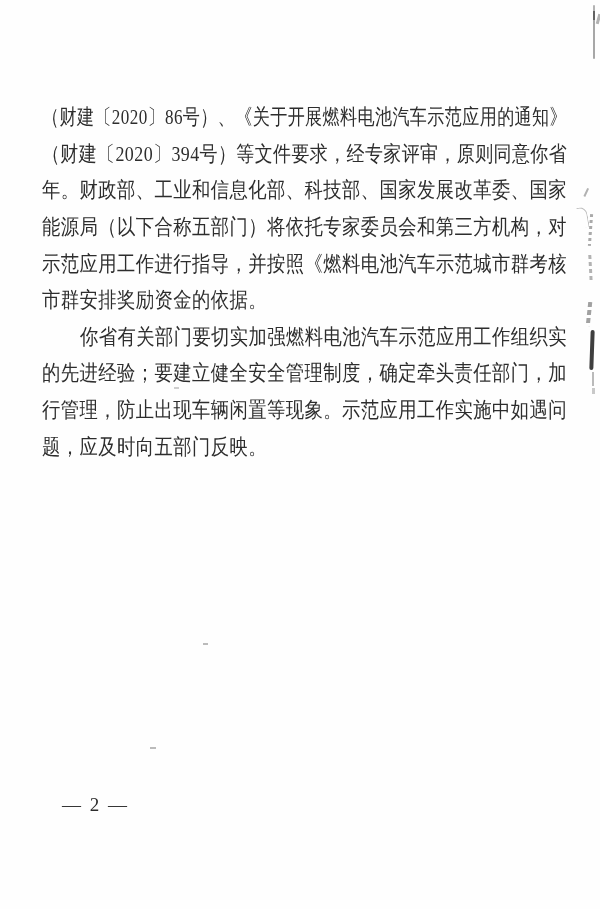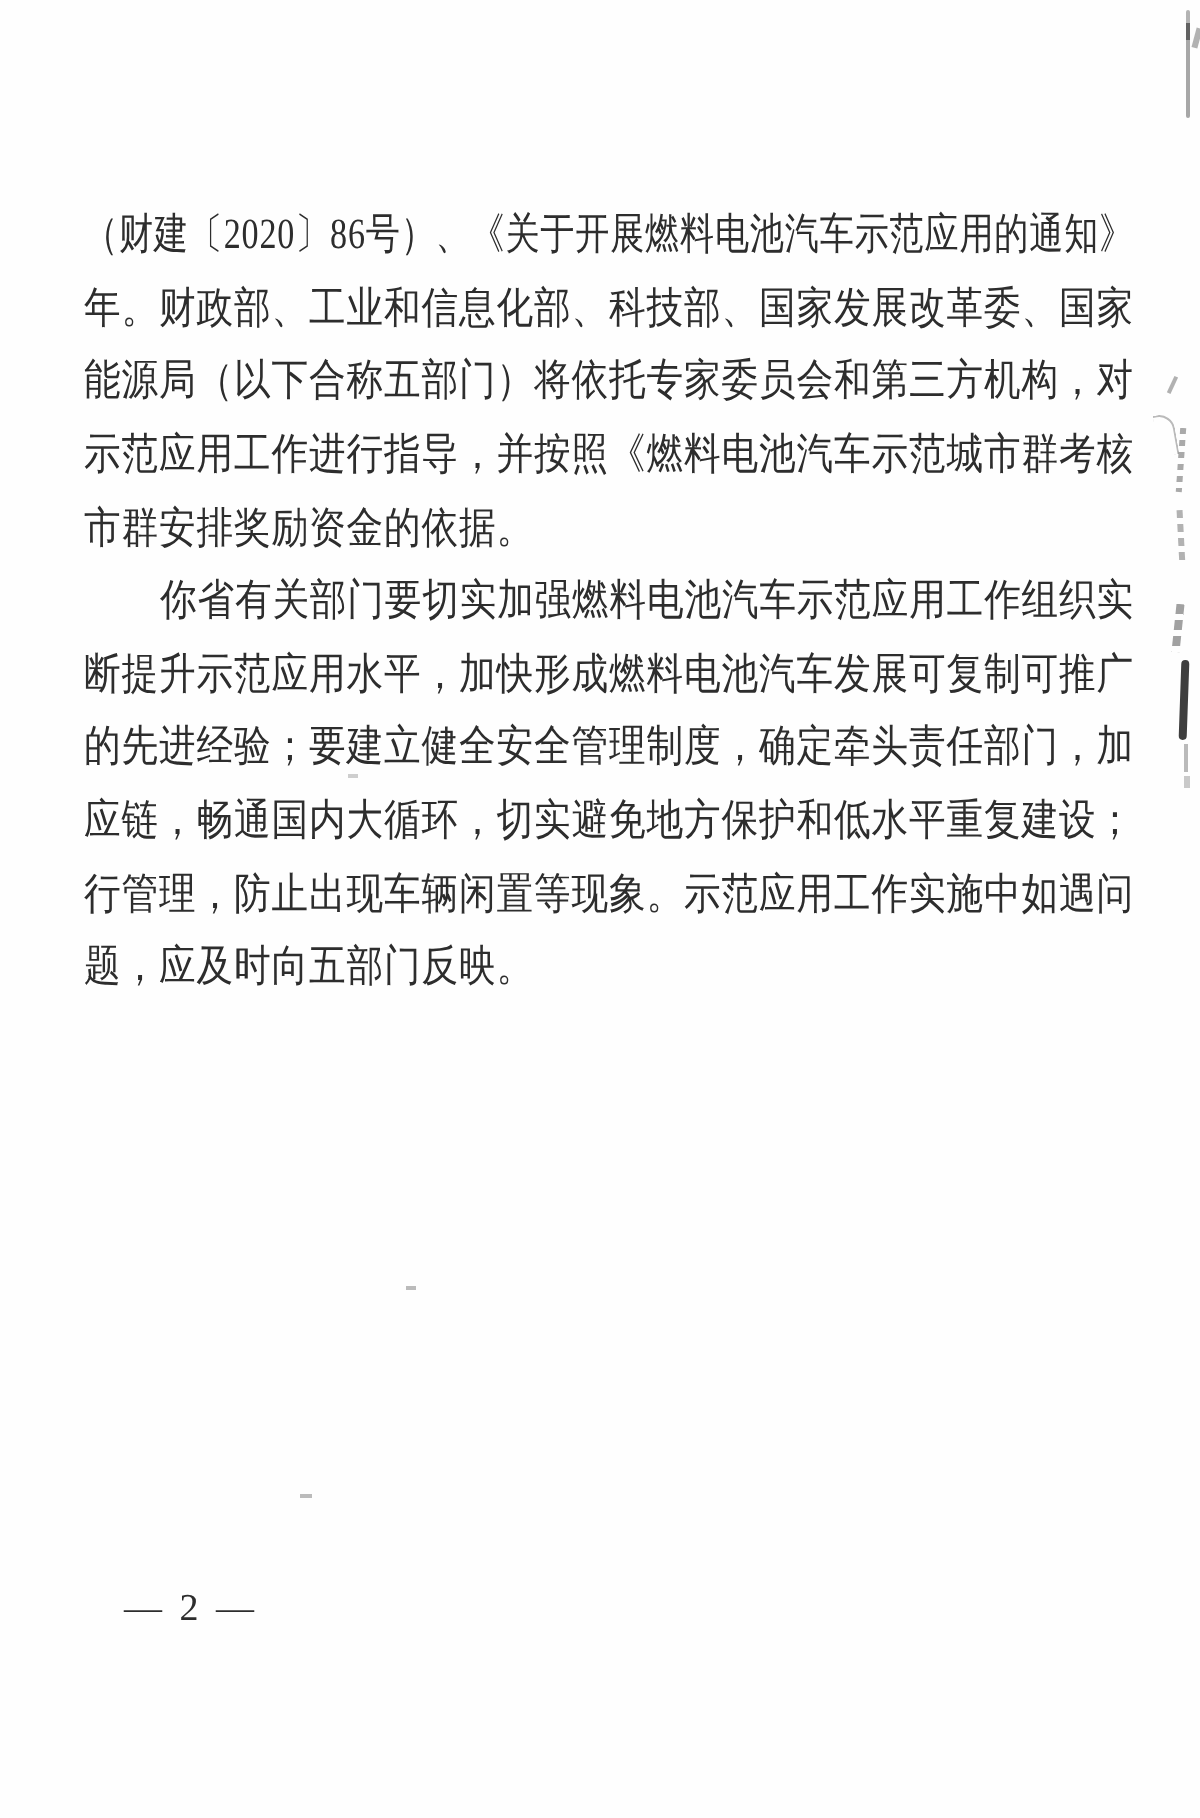--- a/index.html
+++ b/index.html
@@ -68,28 +68,27 @@
   .a-speck-3   { left: 150px; top: 747px; width: 6px; height: 2px;  background: #777; opacity: .5; }
 </style>
 </head>
 <body>
 
 <div class="page">
 
   <div class="doc-body">
 
   <div class="line"><span class="line-text" style="transform: scaleX(0.793651);">（财建〔2020〕86号）、《关于开展燃料电池汽车示范应用的通知》</span></div>
+      <div class="line"><span class="line-text" style="transform: scaleX(0.83499);">（财建〔2020〕394号）等文件要求，经专家评审，原则同意你省</span></div>
       <div class="line"><span class="line-text" style="transform: scaleX(0.852273);">年。财政部、工业和信息化部、科技部、国家发展改革委、国家</span></div>
       <div class="line"><span class="line-text" style="transform: scaleX(0.852273);">能源局（以下合称五部门）将依托专家委员会和第三方机构，对</span></div>
       <div class="line"><span class="line-text" style="transform: scaleX(0.852273);">示范应用工作进行指导，并按照《燃料电池汽车示范城市群考核</span></div>
       <div class="line"><span class="line-text" style="transform: scaleX(0.852273);">市群安排奖励资金的依据。</span></div>
       <div class="line indent"><span class="line-text" style="transform: scaleX(0.851399);">你省有关部门要切实加强燃料电池汽车示范应用工作组织实</span></div>
-      <div class="line"><span class="line-text" style="transform: scaleX(0.852273);">断提升示范应用水平，加快形成燃料电池汽车发展可复制可推广</span></div>
       <div class="line"><span class="line-text" style="transform: scaleX(0.852273);">的先进经验；要建立健全安全管理制度，确定牵头责任部门，加</span></div>
-      <div class="line"><span class="line-text" style="transform: scaleX(0.852273);">应链，畅通国内大循环，切实避免地方保护和低水平重复建设；</span></div>
       <div class="line"><span class="line-text" style="transform: scaleX(0.852273);">行管理，防止出现车辆闲置等现象。示范应用工作实施中如遇问</span></div>
       <div class="line"><span class="line-text" style="transform: scaleX(0.852273);">题，应及时向五部门反映。</span></div>
     </div>
 
   <div class="page-footer">— 2 —</div>
 
   <div>
     <div class="artifact a-topline"></div>
     <div class="artifact a-toptick"></div>
     <div class="artifact a-scrib1"></div>

